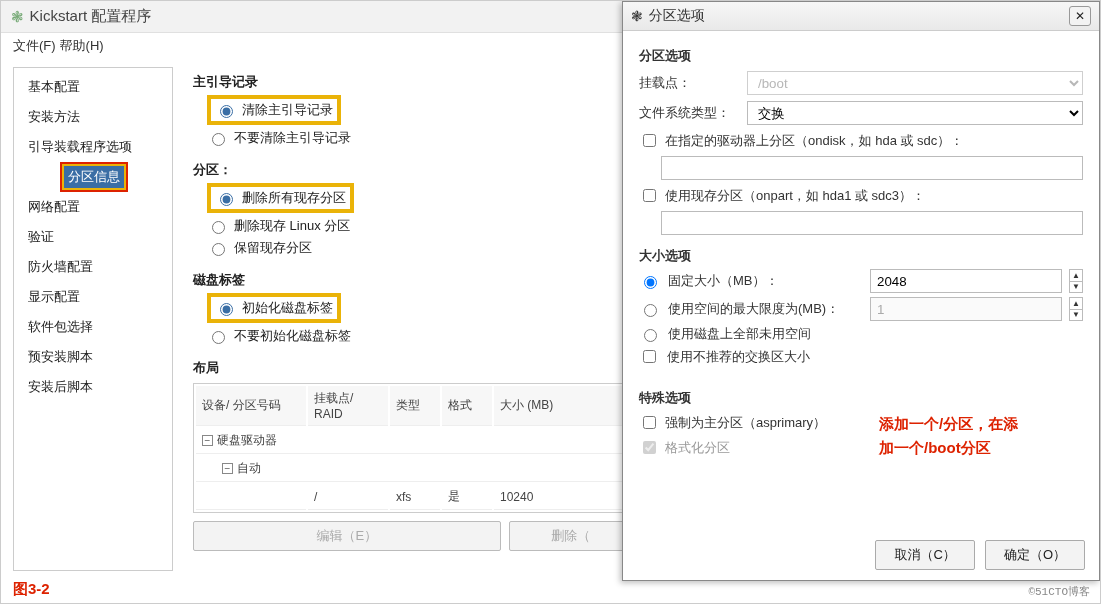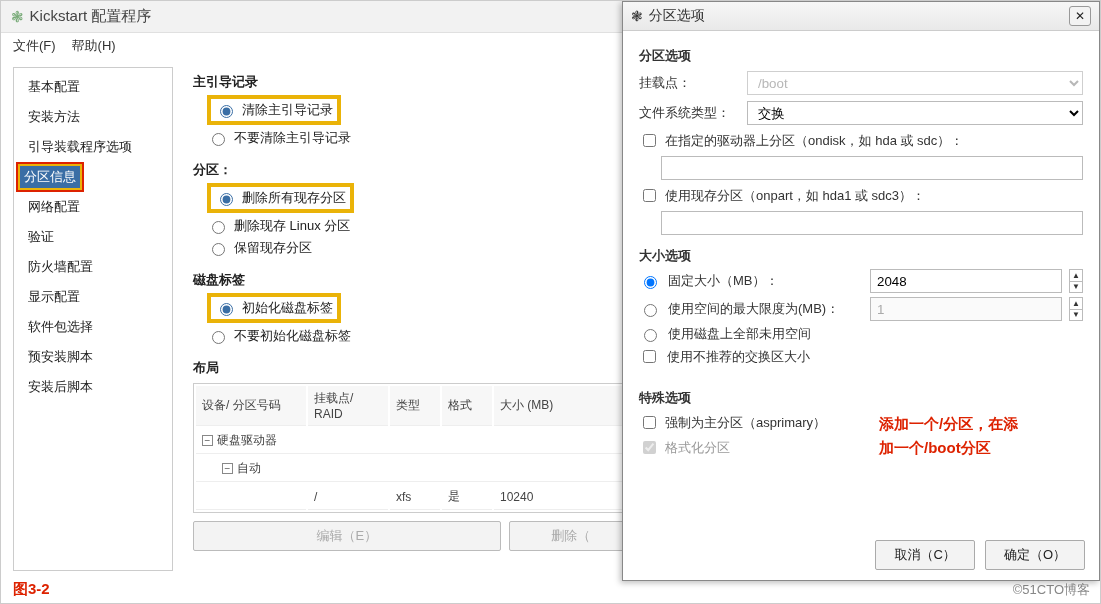--- a/index.html
+++ b/index.html
@@ -1,38 +1,38 @@
 <!DOCTYPE html>
 <html><head>
 <meta charset="utf-8">
 <style>
   * { box-sizing: border-box; font-family: "Microsoft YaHei", "SimSun", Arial, sans-serif; }
   body { margin:0; background:#fff; font-size:13px; color:#222; }
   .window { position:relative; width:1101px; height:604px; overflow:hidden; border:1px solid #ccc; }
   .main-title { display:flex; align-items:center; gap:6px; padding:6px 10px; background:#f2f2f2; font-size:15px; color:#444; border-bottom:1px solid #e0e0e0;}
   .main-title .icon { color:#7a7; }
-  .menu-bar { display:flex; gap:16px; padding:4px 12px; font-size:13px; color:#333; }
+  .menu-bar { display:flex; gap:4px; padding:4px 12px; font-size:13px; color:#333; }
   .body-split { display:flex; height:calc(100% - 60px); }
   .sidebar { width:160px; border:1px solid #ccc; margin:8px 0 30px 12px; padding:4px 2px; }
   .side-item { padding:6px 12px; cursor:pointer; }
   .side-item.selected { background:#3a6ea5; color:#fff; }
-  .side-item.hl { outline:2px solid #d20; outline-offset:-2px; }
+  .side-item.hl { outline:2px solid #d20; outline-offset:-2px;margin-left:44px; }
   .main { flex:1; padding:8px 20px 30px 20px; position:relative; }
   .sec-title { font-weight:bold; margin:6px 0 4px 0; }
   .radio-row { display:flex; align-items:center; gap:6px; margin:4px 0 4px 14px; }
   .radio-row input[type=radio]{ accent-color:#3a6ea5; }
   .hl { border:4px solid #eab308; padding:2px 4px; display:inline-flex; align-items:center; gap:6px; }
   .layout-table { border:1px solid #ccc; width:440px; margin-top:6px;}
   .layout-table th, .layout-table td { border-bottom:1px solid #eee; padding:4px 6px; text-align:left; font-weight:normal; font-size:12px; color:#444;}
   .layout-table th { background:#f7f7f7; }
   .btn-row { display:flex; gap:8px; margin-top:8px; width:440px; }
   .btn { flex:1; border:1px solid #bbb; background:#f3f3f3; padding:5px 0; text-align:center; cursor:pointer; border-radius:2px; color:#555;}
   .btn.disabled { color:#aaa; }
   .figlabel { position:absolute; left:12px; bottom:4px; color:#d20; font-weight:bold; font-size:15px; }
-  .watermark { position:absolute; right:10px; bottom:4px; color:#888; font-size:13px; }
+  .watermark { position:absolute; right:10px; bottom:4px; color:#888; font-size:11px;font-family:Liberation Mono, monospace; }
 
   .dialog { position:absolute; top:0; right:0; width:478px; height:580px; background:#fff; border:1px solid #888; box-shadow:-2px 2px 6px rgba(0,0,0,0.25); }
   .dlg-title { display:flex; align-items:center; justify-content:space-between; padding:4px 8px; background:linear-gradient(#f7f7f7,#e9e9e9); border-bottom:1px solid #ccc; }
   .dlg-title .t { display:flex; align-items:center; gap:6px; font-size:14px; color:#333;}
   .close-btn { width:22px; height:20px; border:1px solid #999; border-radius:3px; display:flex; align-items:center; justify-content:center; cursor:pointer; background:#f3f3f3; font-size:12px;}
   .dlg-body { padding:10px 16px 8px 16px; font-size:13px; color:#333;}
   .form-row { display:flex; align-items:center; gap:8px; margin:6px 0; }
   .form-row label.lab { width:100px; }
   .form-row .field, .form-row select { flex:1; border:1px solid #bbb; height:24px; padding:2px 6px; background:#fff; }
   .indent { margin-left:22px; }

